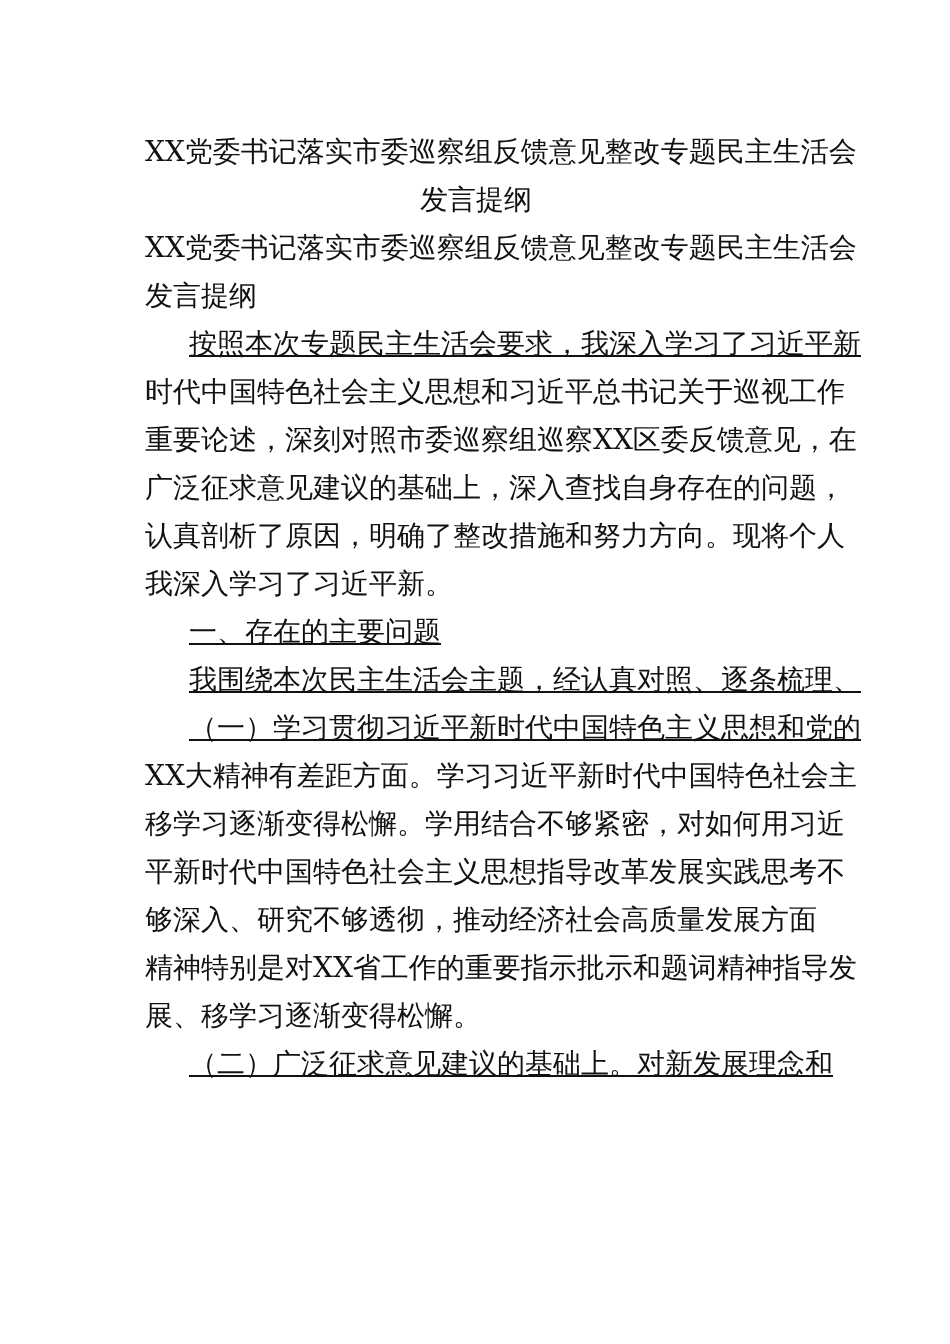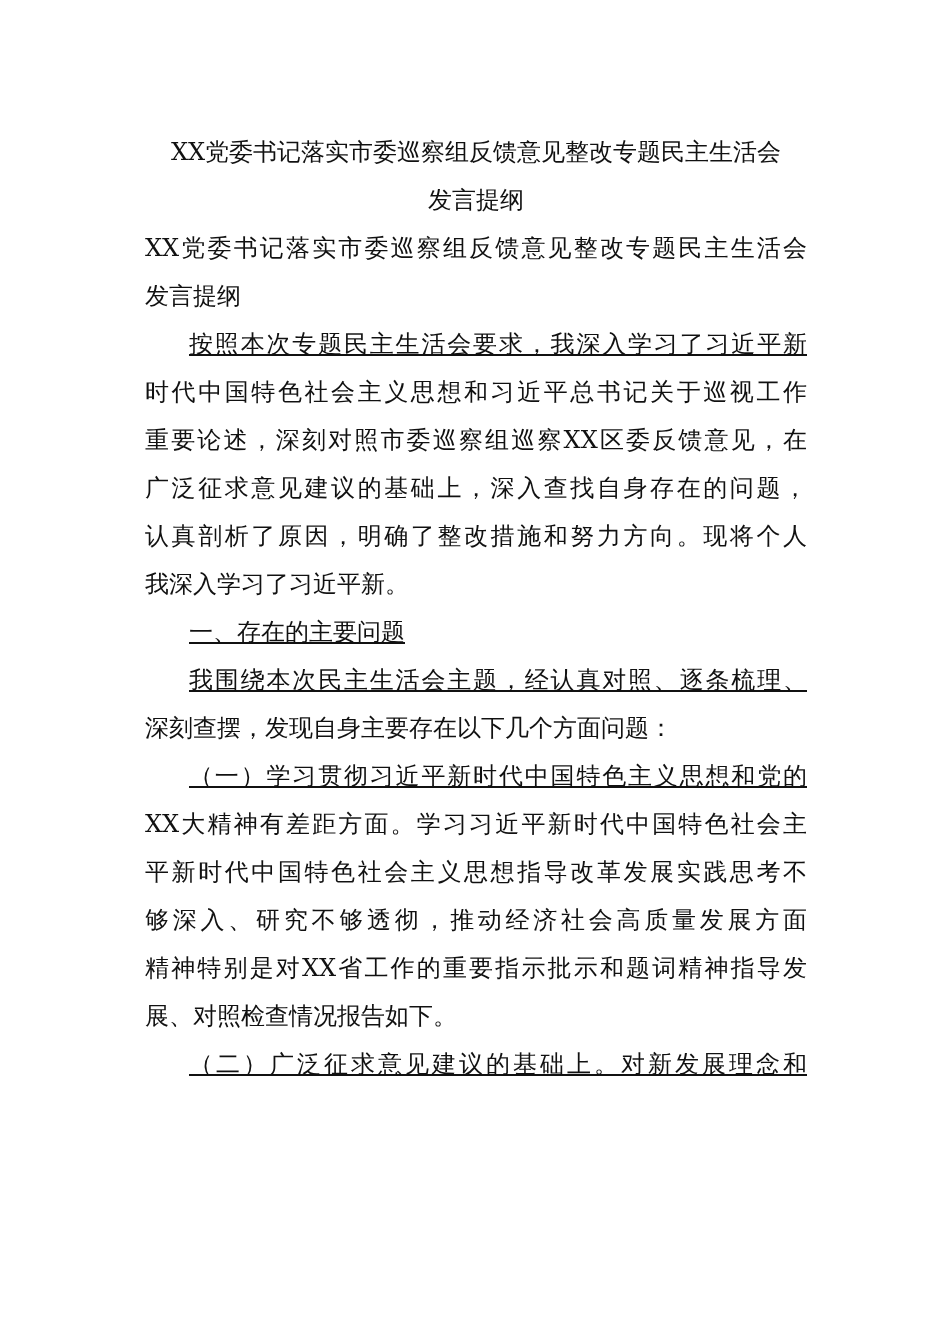--- a/index.html
+++ b/index.html
@@ -1,19 +1,19 @@
 <!DOCTYPE html>
 <html><head>
 <meta charset="utf-8">
 <style>
   html, body { margin: 0; padding: 0; background: #ffffff; }
   body { width: 950px; height: 1344px; position: relative; overflow: hidden;
          font-family: "DejaVu Serif", "Liberation Serif", serif; color: #111; }
   .page { position: absolute; left: 145px; top: 128px; width: 662px; }
-  .line { height: 48px; line-height: 48px; font-size: 24px; white-space: nowrap;
+  .line { height: 48px; line-height: 48px; font-size: 28px; white-space: nowrap;
           overflow: visible; letter-spacing: 0px; }
   .center { text-align: center; }
   .indent { padding-left: 44px; text-decoration: underline; }
   .just { text-align: justify; text-align-last: justify; }
   .last { text-align: left; text-align-last: left; }
 </style>
 </head>
 <body>
 
 <div class="page">
@@ -31,28 +31,28 @@
     <div class="line just">认真剖析了原因，明确了整改措施和努力方向。现将个人</div>
     <div class="line last">我深入学习了习近平新。</div>
   </div>
 
   <div>
     <div class="line last indent">一、存在的主要问题</div>
   </div>
 
   <div>
     <div class="line just indent">我围绕本次民主生活会主题，经认真对照、逐条梳理、</div>
-    <div class="line last">深刻查摆，发现自身主要存在以下几个方面问题：</div>
   </div>
 
   <div>
     <div class="line just indent">（一）学习贯彻习近平新时代中国特色主义思想和党的</div>
     <div class="line just">XX大精神有差距方面。学习习近平新时代中国特色社会主</div>
+    <div class="line just">移学习逐渐变得松懈。学用结合不够紧密，对如何用习近</div>
     <div class="line just">平新时代中国特色社会主义思想指导改革发展实践思考不</div>
     <div class="line just">够深入、研究不够透彻，推动经济社会高质量发展方面</div>
     <div class="line just">精神特别是对XX省工作的重要指示批示和题词精神指导发</div>
-    <div class="line last">展、对照检查情况报告如下。</div>
+    <div class="line last">展、移学习逐渐变得松懈。</div>
   </div>
 
   <div>
     <div class="line just indent">（二）广泛征求意见建议的基础上。对新发展理念和</div>
   </div>
 </div>
 
 </body></html>

